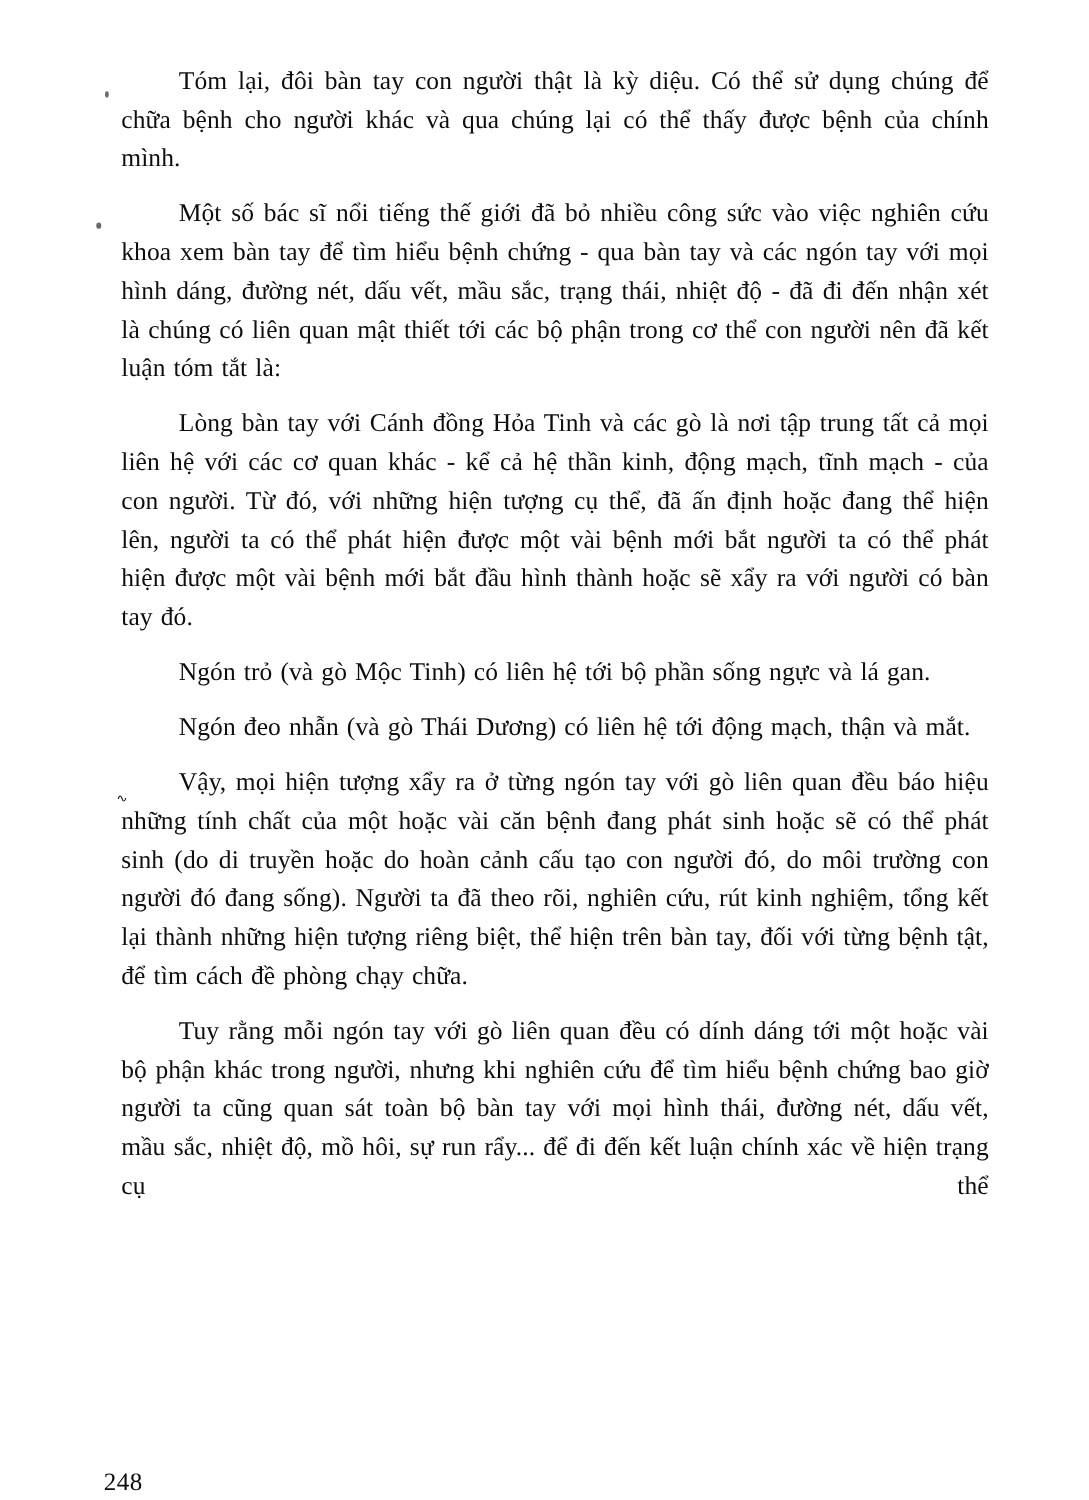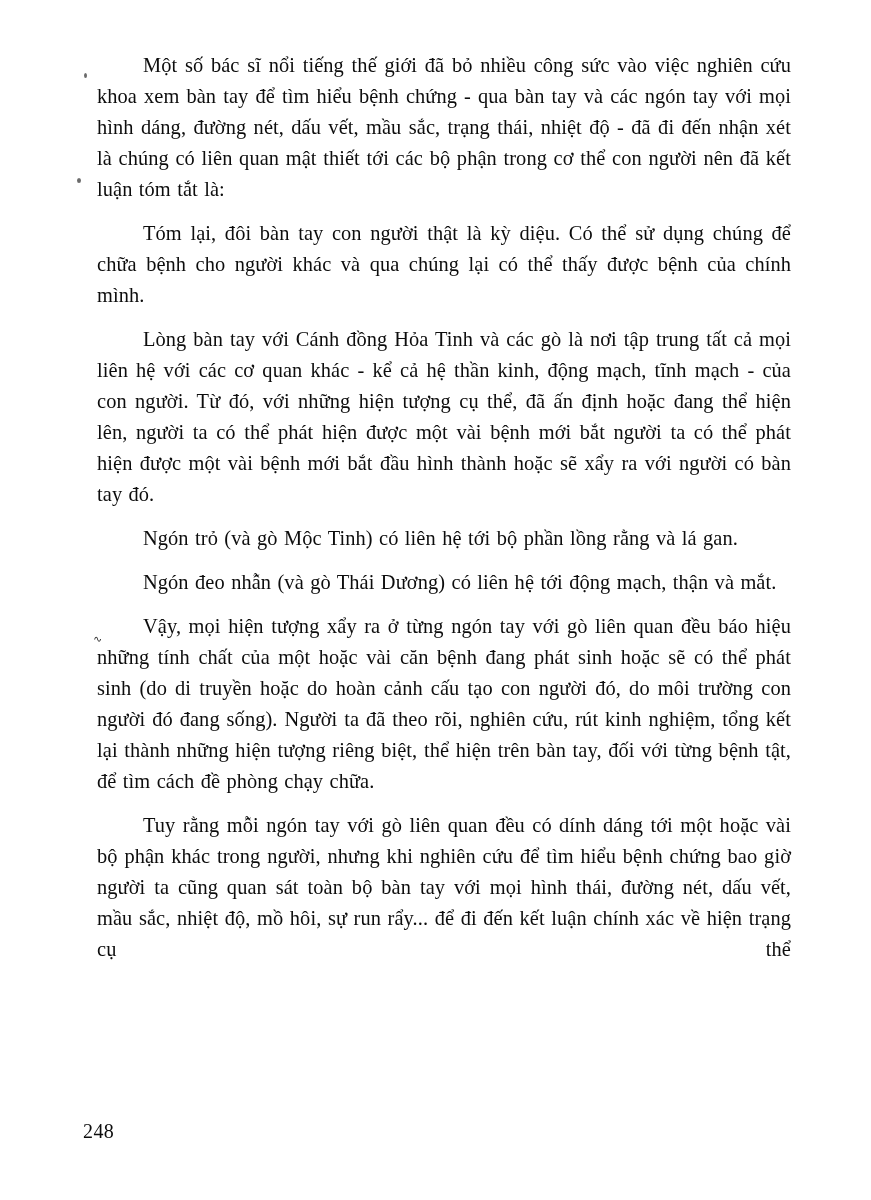--- a/index.html
+++ b/index.html
@@ -45,21 +45,21 @@
   }
 
   .para:last-child {
     margin-bottom: 16px;
   }
 
   
   .folio {
     position: absolute;
     left: 83px;
-    top: 1121px;
+    top: 1176px;
     font-size: 20px;
     line-height: 1;
     letter-spacing: 0.02em;
   }
 
   
   .speck {
     position: absolute;
     background: #3a3a3a;
     border-radius: 50%;
@@ -83,24 +83,24 @@
 <body>
 
 <div class="page">
 
   <div class="speck speck-a"></div>
   <div class="speck speck-b"></div>
 
   <div class="margin-mark">∿</div>
 
   <div class="text-column">
+    <p class="para">Tóm lại, đôi bàn tay con người thật là kỳ diệu. Có thể sử dụng chúng để chữa bệnh cho người khác và qua chúng lại có thể thấy được bệnh của chính mình.</p>
     <p class="para">Một số bác sĩ nổi tiếng thế giới đã bỏ nhiều công sức vào việc nghiên cứu khoa xem bàn tay để tìm hiểu bệnh chứng - qua bàn tay và các ngón tay với mọi hình dáng, đường nét, dấu vết, mầu sắc, trạng thái, nhiệt độ - đã đi đến nhận xét là chúng có liên quan mật thiết tới các bộ phận trong cơ thể con người nên đã kết luận tóm tắt là:</p>
-    <p class="para">Tóm lại, đôi bàn tay con người thật là kỳ diệu. Có thể sử dụng chúng để chữa bệnh cho người khác và qua chúng lại có thể thấy được bệnh của chính mình.</p>
     <p class="para">Lòng bàn tay với Cánh đồng Hỏa Tinh và các gò là nơi tập trung tất cả mọi liên hệ với các cơ quan khác - kể cả hệ thần kinh, động mạch, tĩnh mạch - của con người. Từ đó, với những hiện tượng cụ thể, đã ấn định hoặc đang thể hiện lên, người ta có thể phát hiện được một vài bệnh mới bắt người ta có thể phát hiện được một vài bệnh mới bắt đầu hình thành hoặc sẽ xẩy ra với người có bàn tay đó.</p>
-    <p class="para">Ngón trỏ (và gò Mộc Tinh) có liên hệ tới bộ phần lồng rằng và lá gan.</p>
+    <p class="para">Ngón trỏ (và gò Mộc Tinh) có liên hệ tới bộ phần sống ngực và lá gan.</p>
     <p class="para">Ngón đeo nhẫn (và gò Thái Dương) có liên hệ tới động mạch, thận và mắt.</p>
     <p class="para">Vậy, mọi hiện tượng xẩy ra ở từng ngón tay với gò liên quan đều báo hiệu những tính chất của một hoặc vài căn bệnh đang phát sinh hoặc sẽ có thể phát sinh (do di truyền hoặc do hoàn cảnh cấu tạo con người đó, do môi trường con người đó đang sống). Người ta đã theo rõi, nghiên cứu, rút kinh nghiệm, tổng kết lại thành những hiện tượng riêng biệt, thể hiện trên bàn tay, đối với từng bệnh tật, để tìm cách đề phòng chạy chữa.</p>
     <p class="para full-justify">Tuy rằng mỗi ngón tay với gò liên quan đều có dính dáng tới một hoặc vài bộ phận khác trong người, nhưng khi nghiên cứu để tìm hiểu bệnh chứng bao giờ người ta cũng quan sát toàn bộ bàn tay với mọi hình thái, đường nét, dấu vết, mầu sắc, nhiệt độ, mồ hôi, sự run rẩy... để đi đến kết luận chính xác về hiện trạng cụ thể</p>
   </div>
 
   <div class="folio">248</div>
 
 </div>
 
 </body></html>

